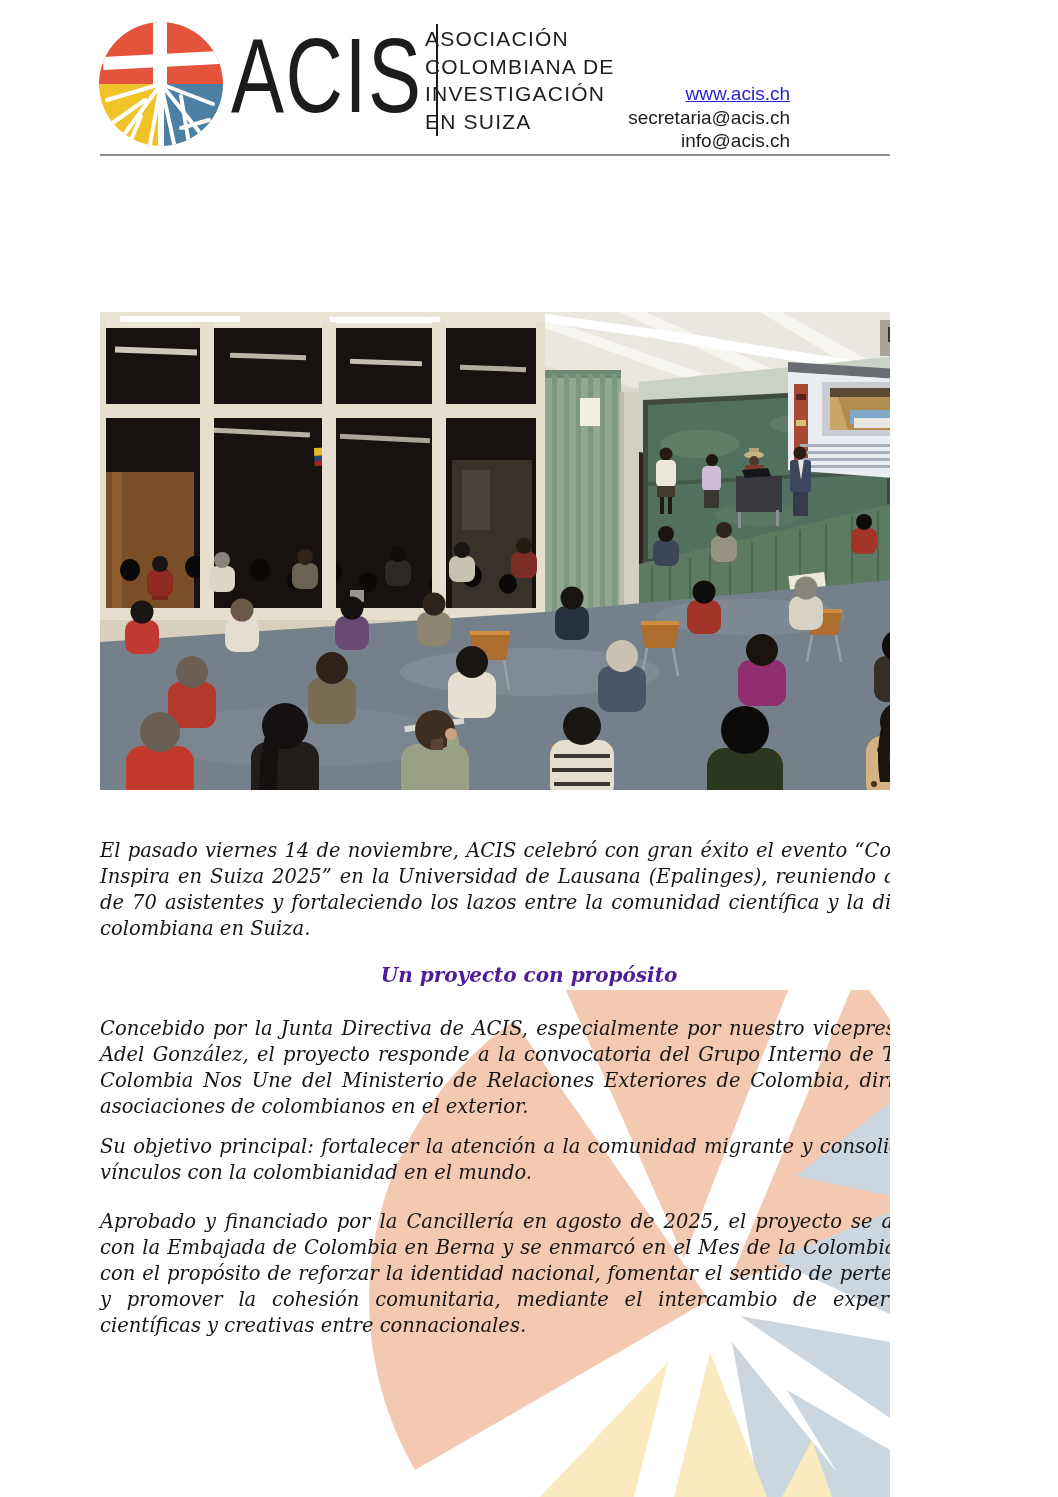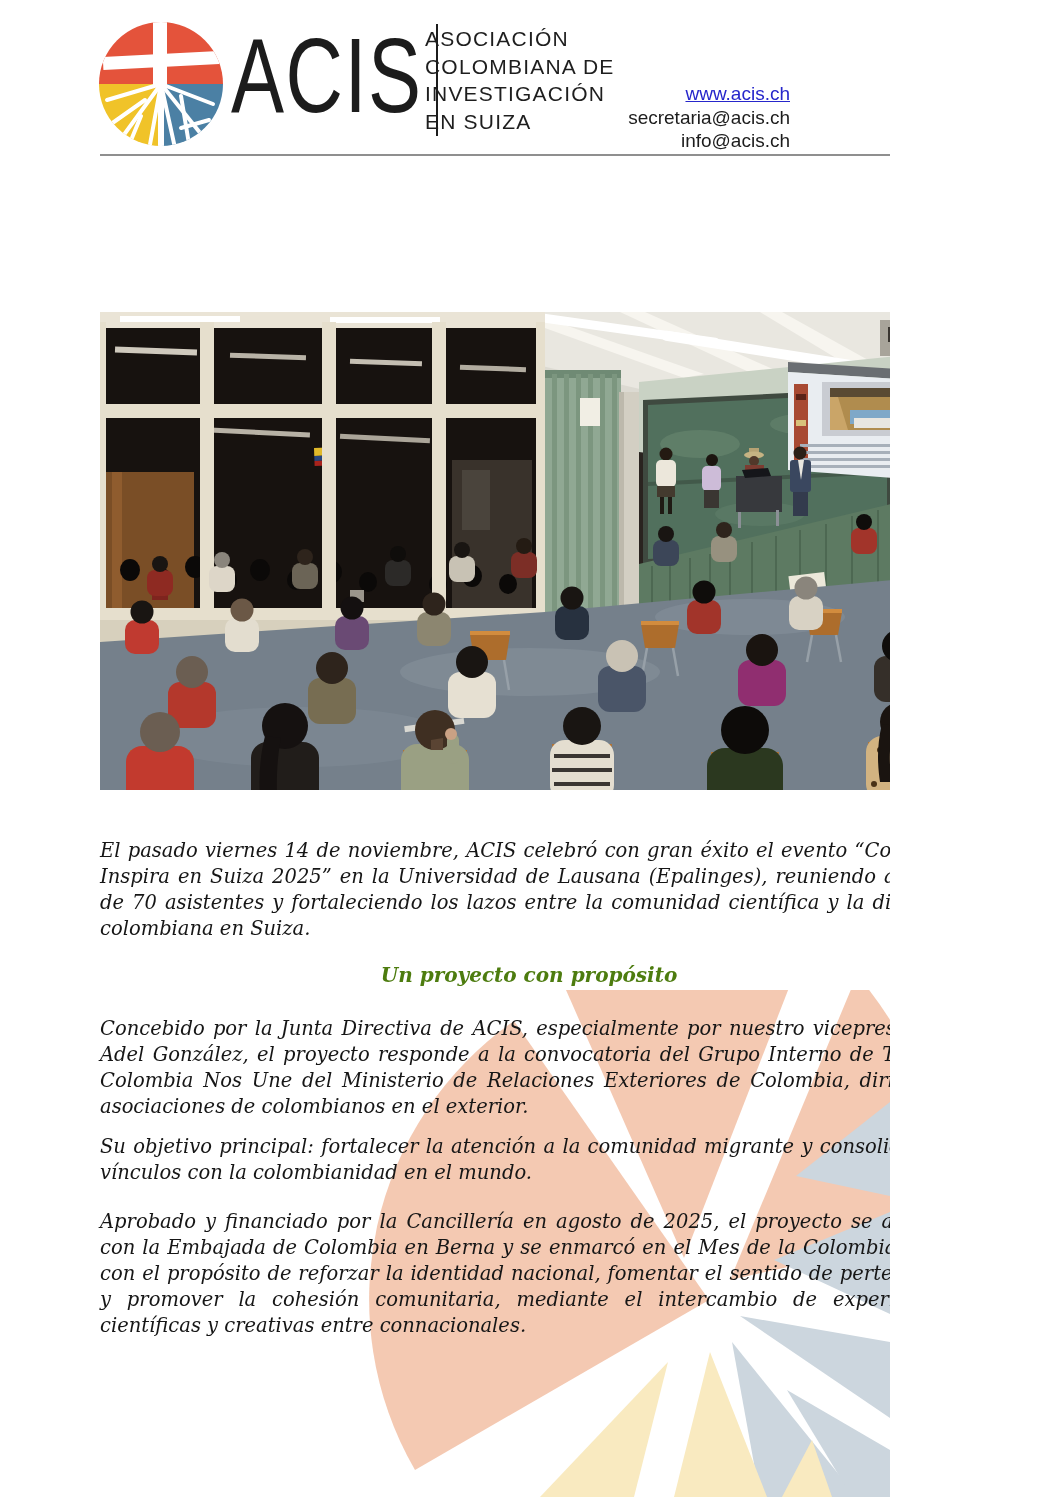--- a/index.html
+++ b/index.html
@@ -39,21 +39,21 @@
   
   .bodytext{
     position:absolute;left:100px;top:838px;width:858px;z-index:2;
     font-size:19.5px;line-height:26px;text-align:justify;color:#161616;font-style:italic;
   }
   .bodytext p{margin:0;}
   .bodytext .p2{margin-top:28px;}
   .bodytext .p3{margin-top:14px;}
   .bodytext .p4{margin-top:23px;}
   .section-heading{
-    margin-top:20px;text-align:center;font-weight:bold;font-size:20px;line-height:26px;color:#4d7c0f;
+    margin-top:20px;text-align:center;font-weight:bold;font-size:20px;line-height:26px;color:#4c1d95;
   }
   
   .decor{position:absolute;right:0;bottom:0;width:578px;height:507px;z-index:1;}
   .content-layer{position:relative;z-index:2;}
 </style>
 </head>
 <body>
 
 <div class="page">
 

